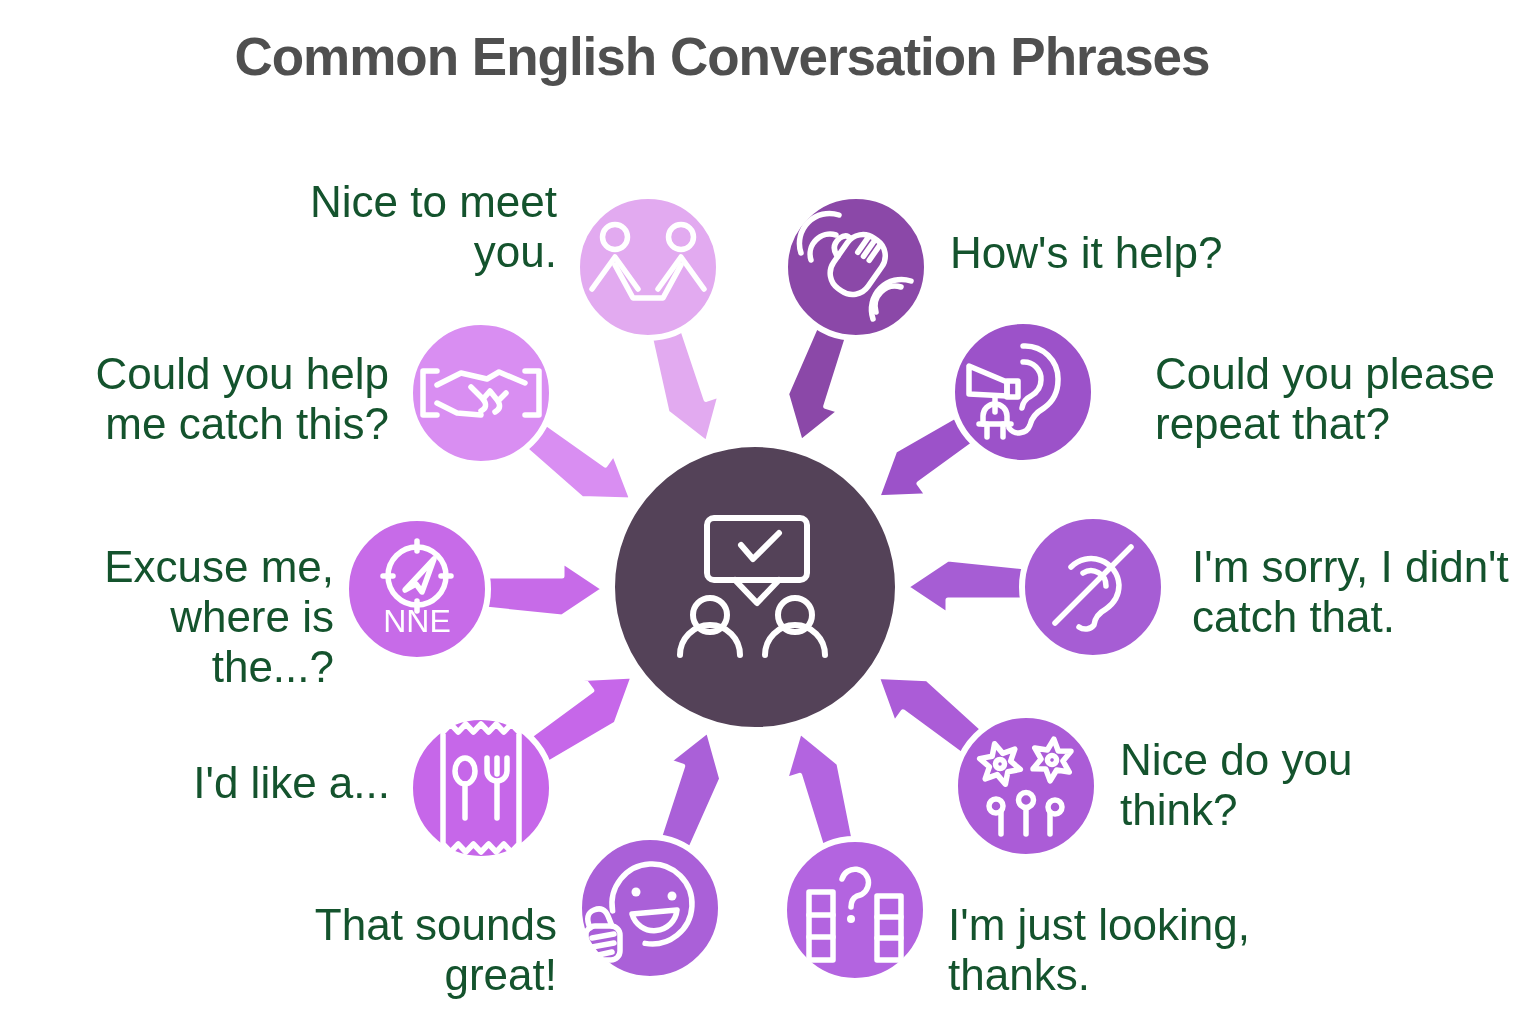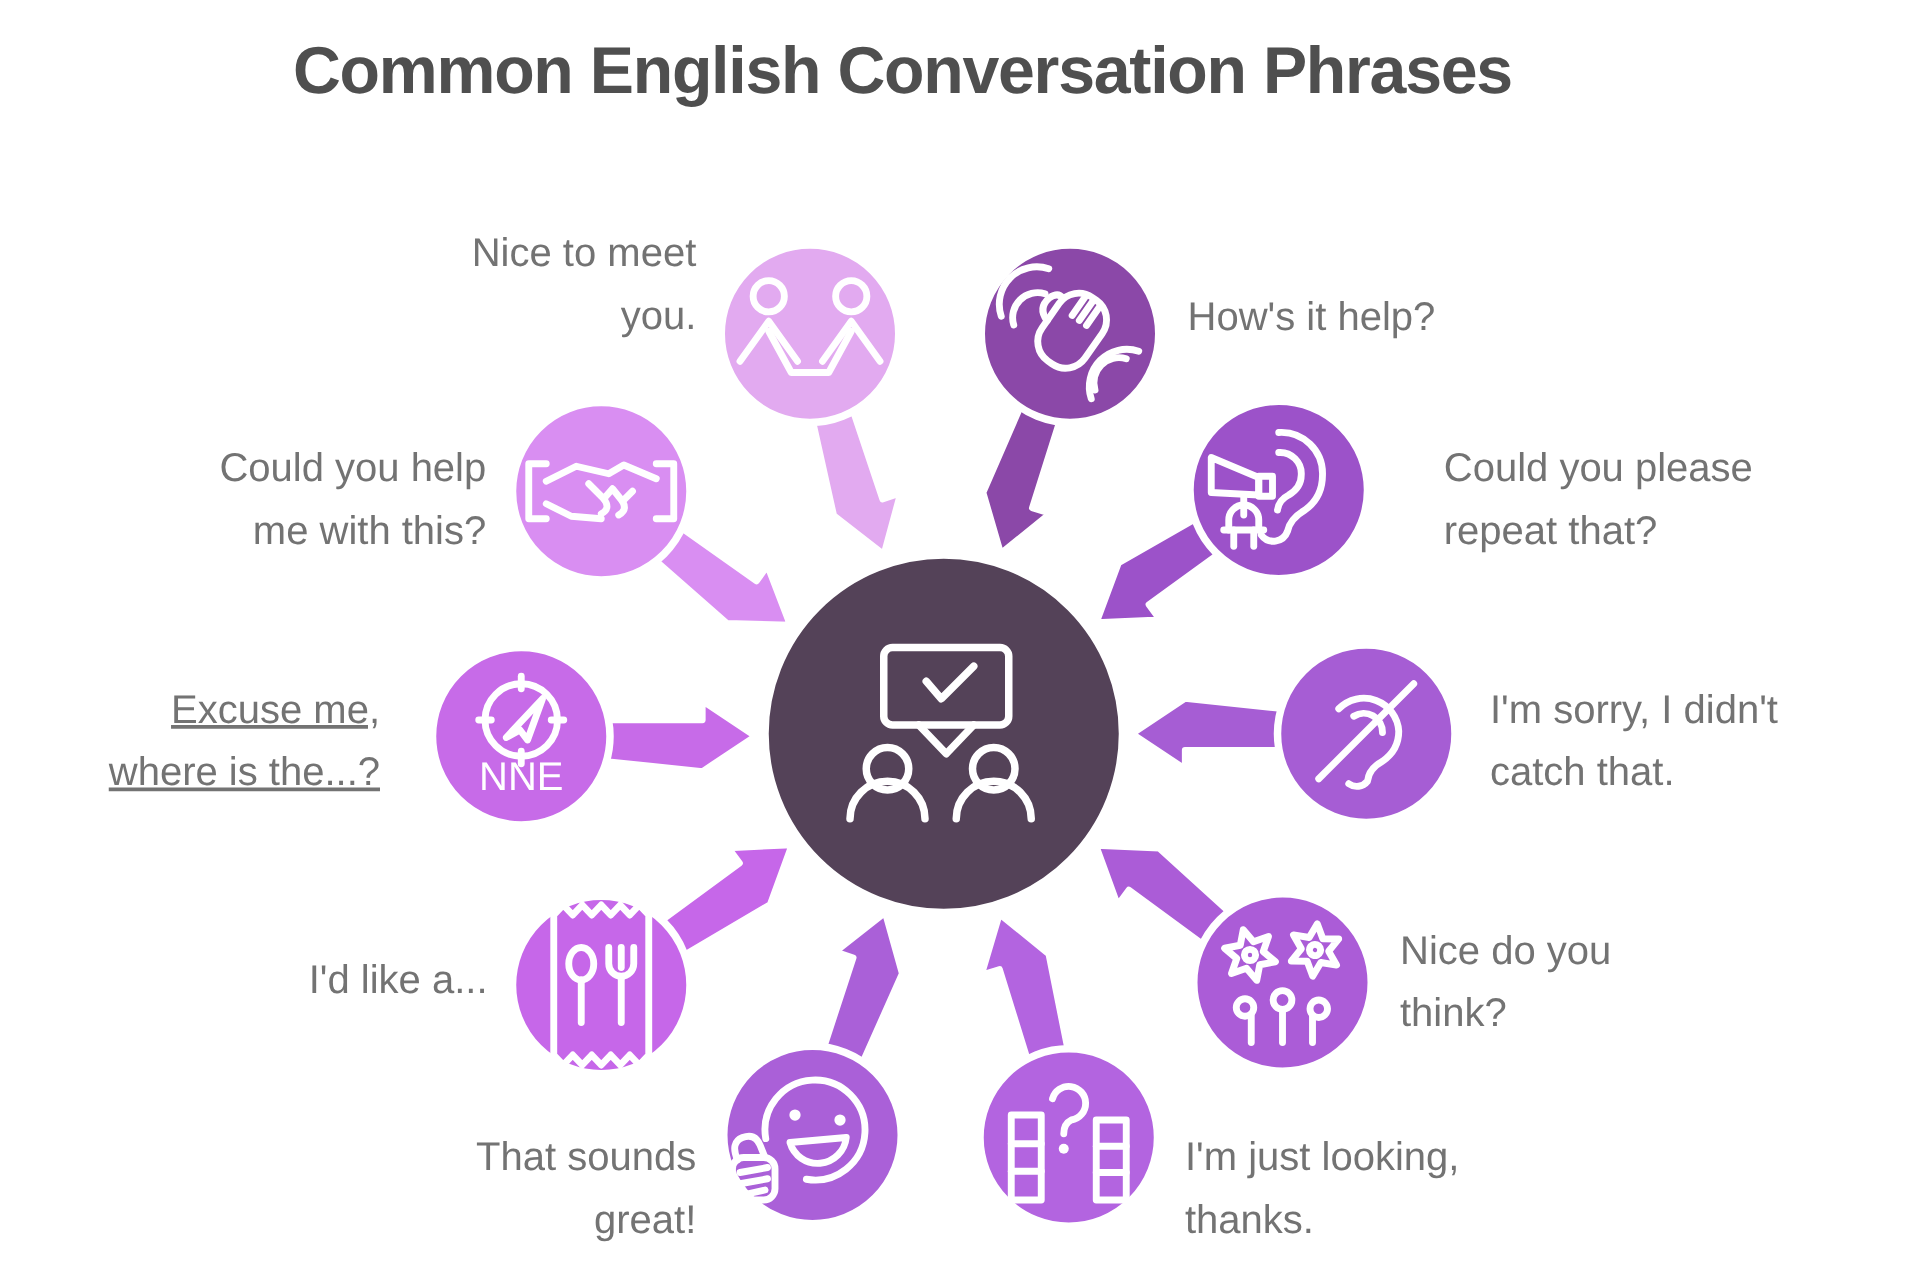--- a/index.html
+++ b/index.html
@@ -5,21 +5,21 @@
   html,body{margin:0;padding:0;background:#ffffff;}
   #canvas{
     position:relative;width:1535px;height:1023px;background:#ffffff;overflow:hidden;
     font-family:"Liberation Sans", sans-serif;
   }
   .title{
     position:absolute;left:0;top:26px;width:1444px;text-align:center;
     font-size:53px;font-weight:700;letter-spacing:-1px;color:#4f4f4f;
   }
   .phrase-label{
-    position:absolute;color:#737373;font-size:32px;line-height:50px;
+    position:absolute;color:#14532d;font-size:44px;line-height:50px;
     white-space:pre-line;font-weight:400;
   }
   .al-r{text-align:right;}
   .al-l{text-align:left;}
   svg{position:absolute;left:0;top:0;}
   .icon{stroke:#ffffff;stroke-width:5.5;fill:none;stroke-linecap:round;stroke-linejoin:round;}
   .hubicon{stroke:#ffffff;stroke-width:6;fill:none;stroke-linecap:round;stroke-linejoin:round;}
   .arrow{stroke:#ffffff;stroke-width:5;stroke-linejoin:round;}
   .bubblecircle{stroke:#ffffff;stroke-width:6;}
   .nne{fill:#ffffff;stroke:none;font-family:"Liberation Sans",sans-serif;font-size:32px;font-weight:500;}
@@ -195,26 +195,26 @@
       <circle cx="-4" cy="9" r="4" fill="#ffffff" stroke="none"></circle>
     </g>
   </svg>
 
   <div class="phrase-label al-r" style="left:200px;top:177px;width:357px;">Nice to meet
 you.</div>
 
   <div class="phrase-label al-l" style="left:950px;top:228px;width:420px;">How's it help?</div>
 
   <div class="phrase-label al-r" style="left:60px;top:349px;width:329px;">Could you help
-me with this?</div>
+me catch this?</div>
 
   <div class="phrase-label al-l" style="left:1118px;top:349px;width:380px;margin-left:37px;">Could you please
 repeat that?</div>
 
-  <div class="phrase-label al-r" style="left:6px;top:542px;width:298px;text-decoration:underline;">Excuse me,
+  <div class="phrase-label al-r" style="left:36px;top:542px;width:298px;">Excuse me,
 where is the...?</div>
 
   <div class="phrase-label al-l" style="left:1192px;top:542px;width:340px;">I'm sorry, I didn't
 catch that.</div>
 
   <div class="phrase-label al-r" style="left:100px;top:758px;width:290px;">I'd like a...</div>
 
   <div class="phrase-label al-l" style="left:1120px;top:735px;width:340px;">Nice do you
 think?</div>
 

